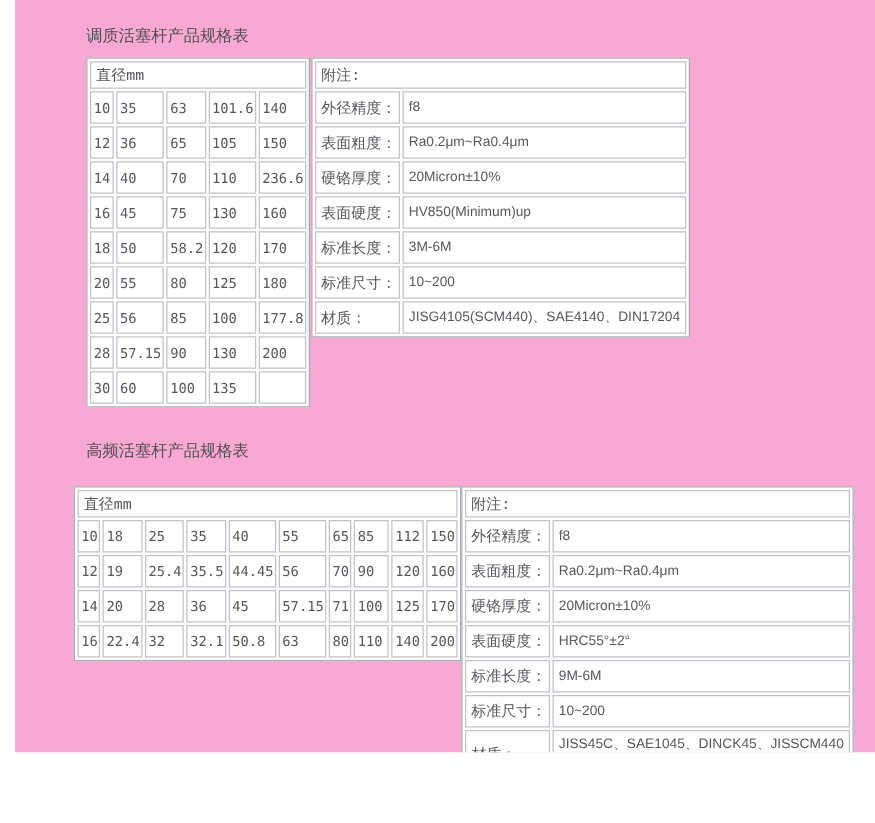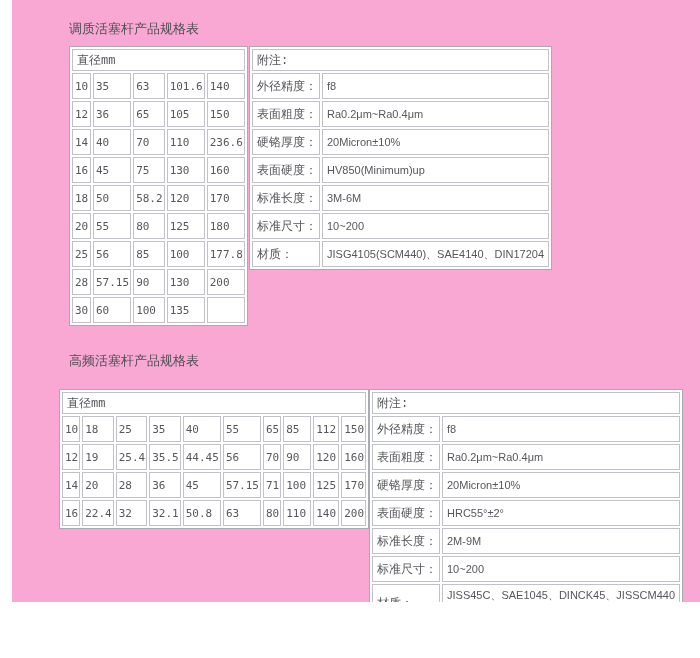--- a/index.html
+++ b/index.html
@@ -277,21 +277,21 @@
         <tr>
           <td class="lbl">硬铬厚度：</td>
           <td class="val">20Micron±10%</td>
         </tr>
         <tr>
           <td class="lbl">表面硬度：</td>
           <td class="val">HRC55°±2°</td>
         </tr>
         <tr>
           <td class="lbl">标准长度：</td>
-          <td class="val">2M-9M</td>
+          <td class="val">9M-6M</td>
         </tr>
         <tr>
           <td class="lbl">标准尺寸：</td>
           <td class="val">10~200</td>
         </tr>
         <tr>
           <td class="lbl">材质：</td>
           <td class="val">JISS45C、SAE1045、DINCK45、JISSCM440
 特殊规格亦可订制</td>
         </tr>

